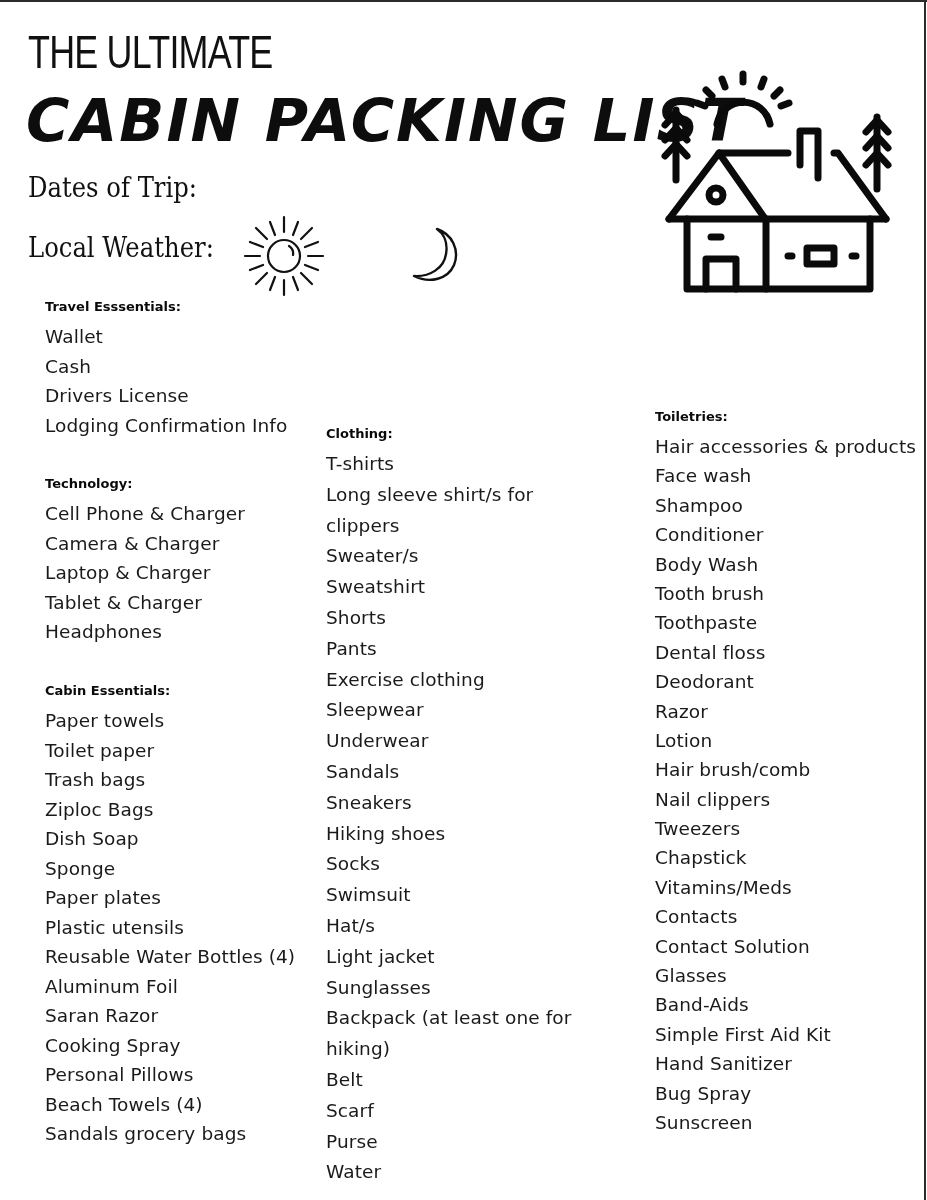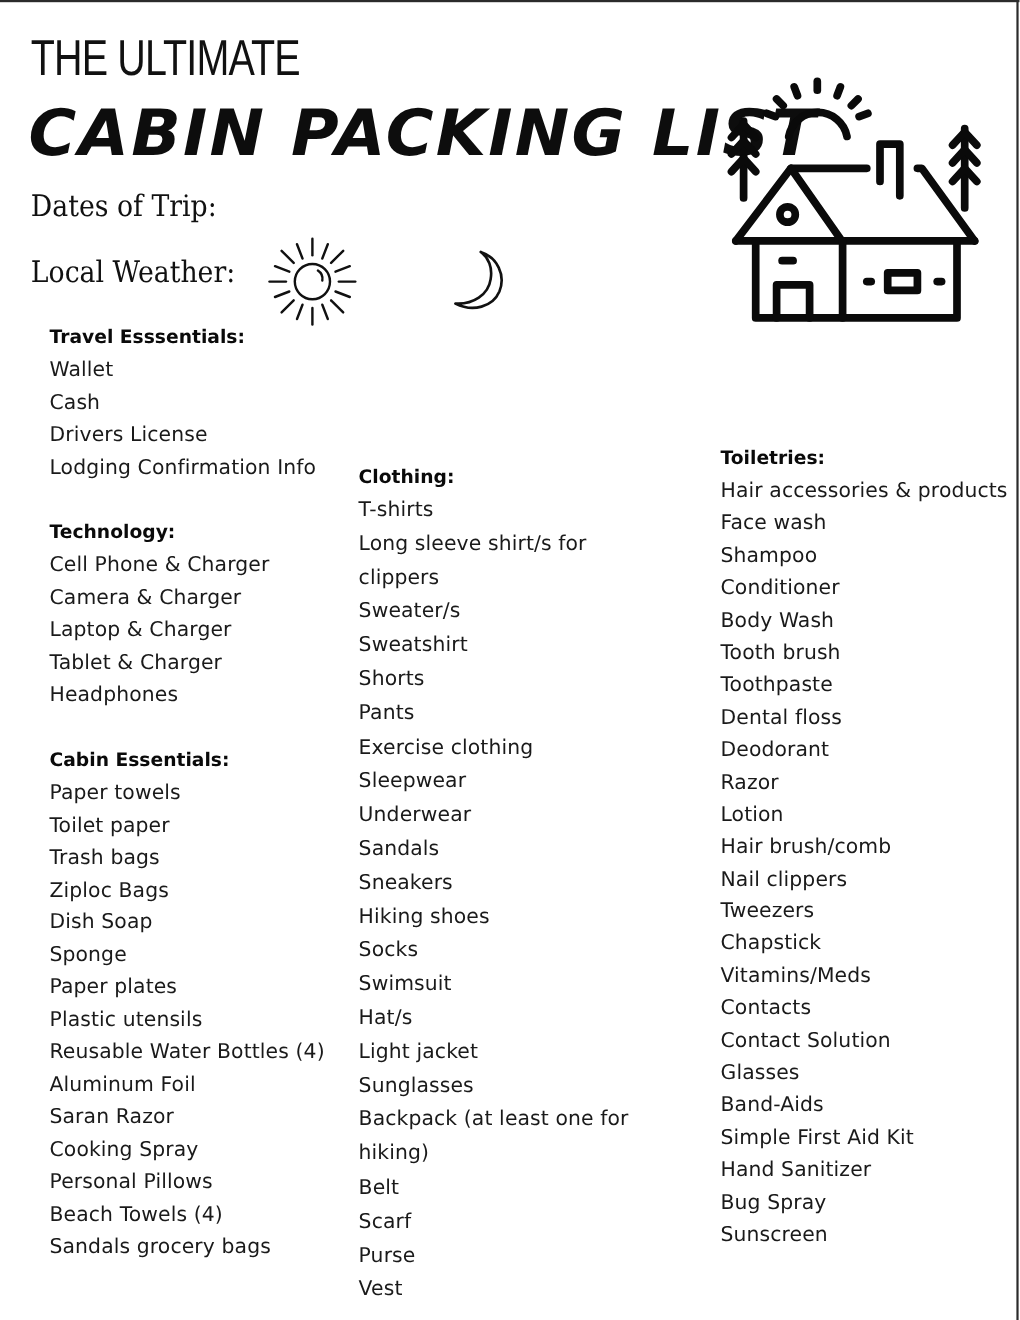--- a/index.html
+++ b/index.html
@@ -32,21 +32,21 @@
   .meta-dates { top: 172px; }
   .meta-weather { top: 232px; }
 
   .icon { position: absolute; }
   .sun-icon { left: 243px; top: 215px; width: 82px; height: 82px; }
   .moon-icon { left: 408px; top: 226px; width: 54px; height: 58px; }
   .cabin-icon { left: 655px; top: 68px; width: 240px; height: 232px; }
 
   .section { position: absolute; }
   .section-heading {
-    font-family: "DejaVu Sans", sans-serif; font-weight: bold; font-size: 17px;
+    font-family: "DejaVu Sans", sans-serif; font-weight: bold; font-size: 13px;
     height: 30px; line-height: 30px; white-space: nowrap; color: #0a0a0a;
   }
   .item {
     font-family: "DejaVu Sans", sans-serif; font-size: 18.5px; white-space: nowrap;
     color: #1a1a1a; letter-spacing: 0.1px;
   }
   .col-left .item { height: 29.5px; line-height: 29.5px; }
   .col-mid .item { height: 30.8px; line-height: 30.8px; }
   .col-right .item { height: 29.4px; line-height: 29.4px; }
 
@@ -193,21 +193,21 @@
   <div class="item">Socks</div>
   <div class="item">Swimsuit</div>
   <div class="item">Hat/s</div>
   <div class="item">Light jacket</div>
   <div class="item">Sunglasses</div>
   <div class="item">Backpack (at least one for</div>
   <div class="item">hiking)</div>
   <div class="item">Belt</div>
   <div class="item">Scarf</div>
   <div class="item">Purse</div>
-  <div class="item">Vest</div>
+  <div class="item">Water</div>
 </div>
 
 <div class="section col-right sec-toiletries">
   <div class="section-heading">Toiletries:</div>
   <div class="item">Hair accessories &amp; products</div>
   <div class="item">Face wash</div>
   <div class="item">Shampoo</div>
   <div class="item">Conditioner</div>
   <div class="item">Body Wash</div>
   <div class="item">Tooth brush</div>

